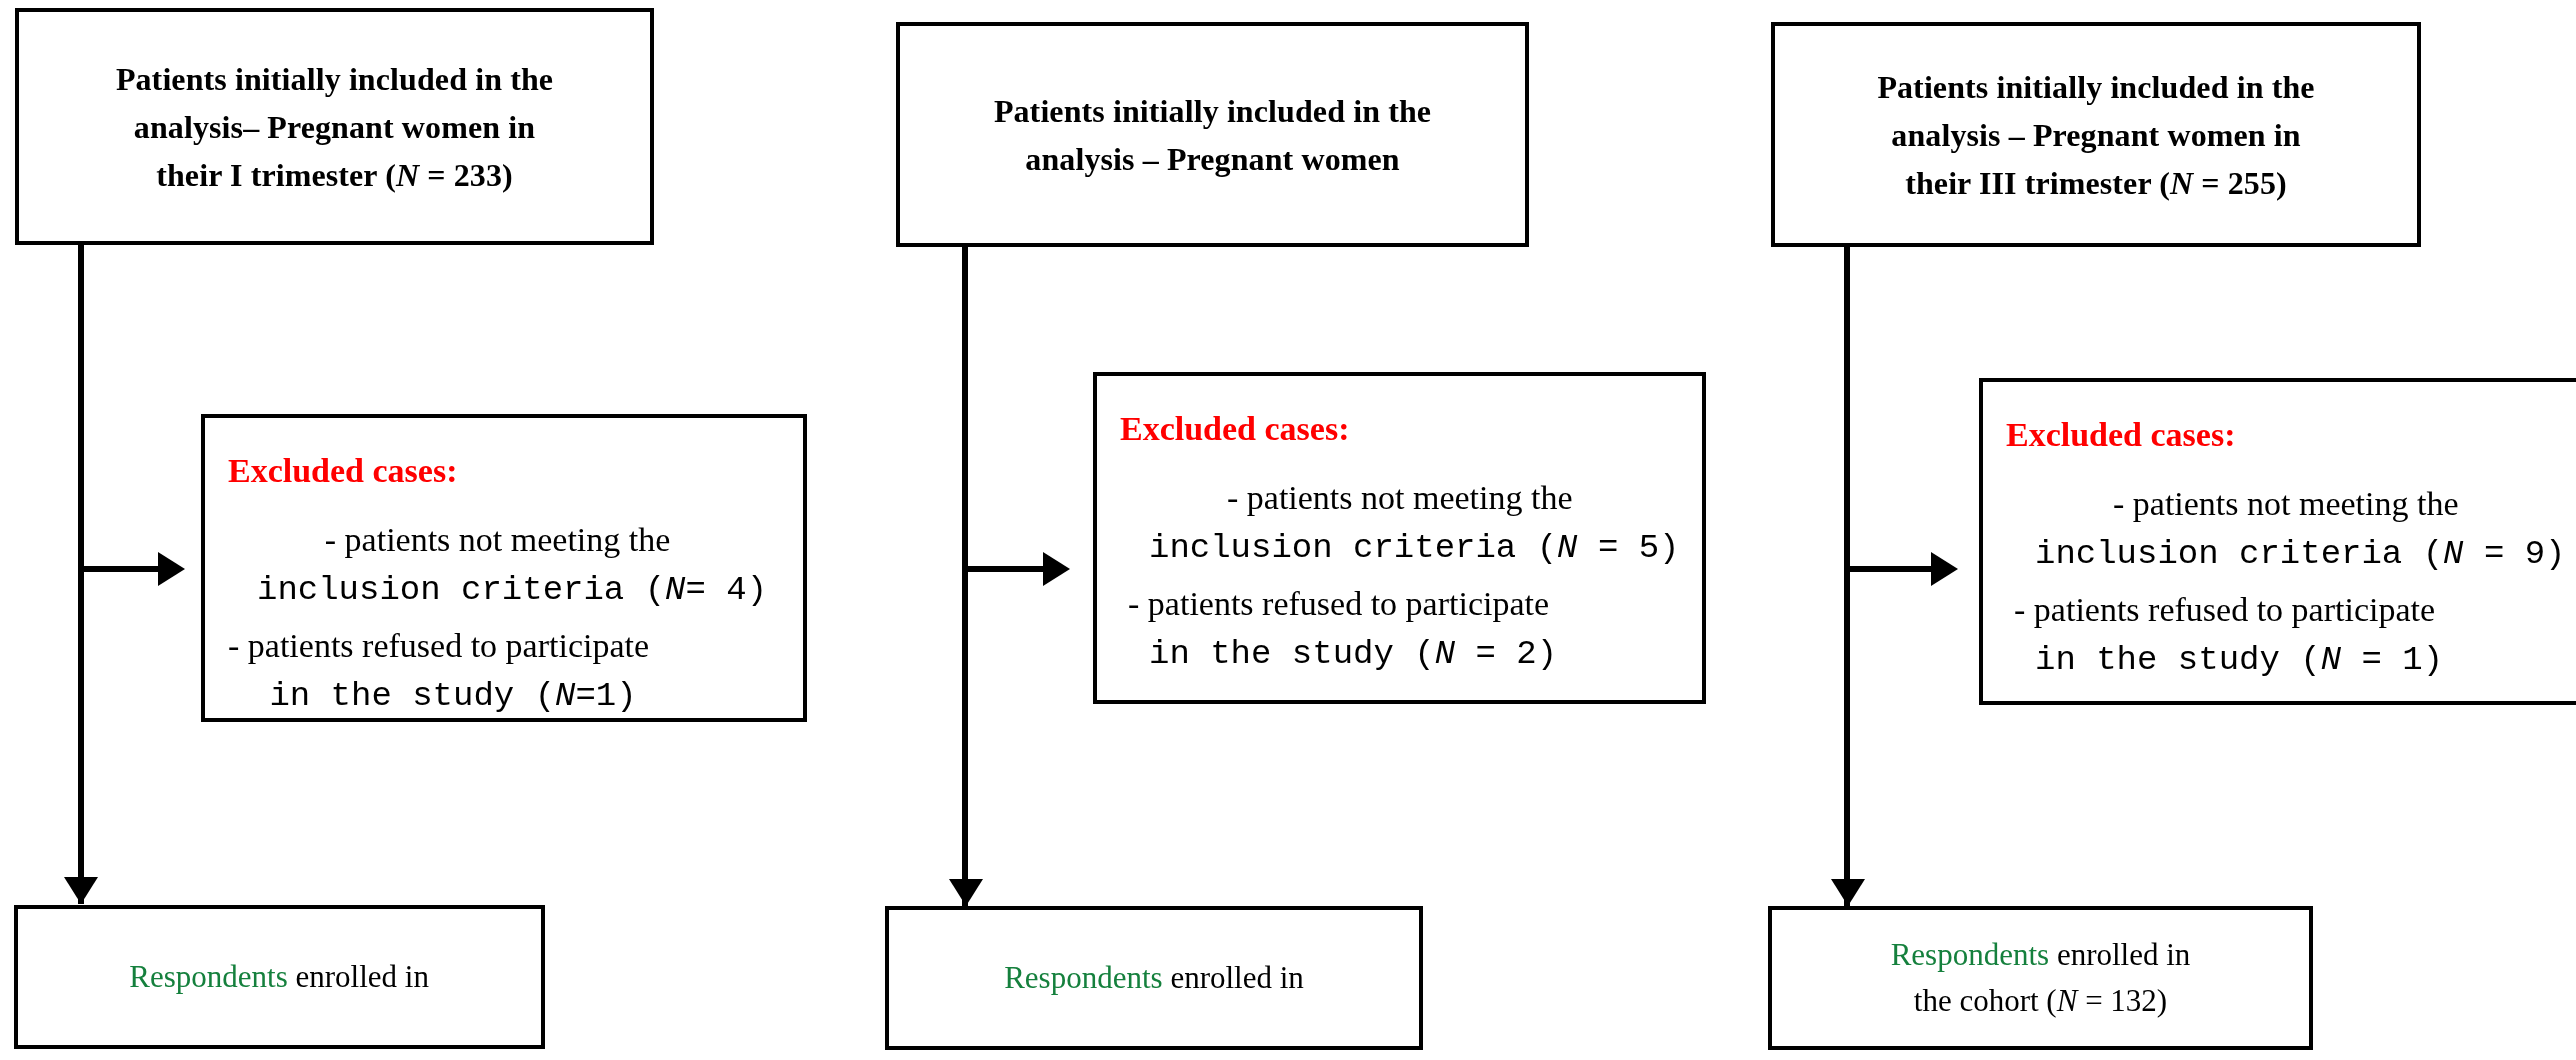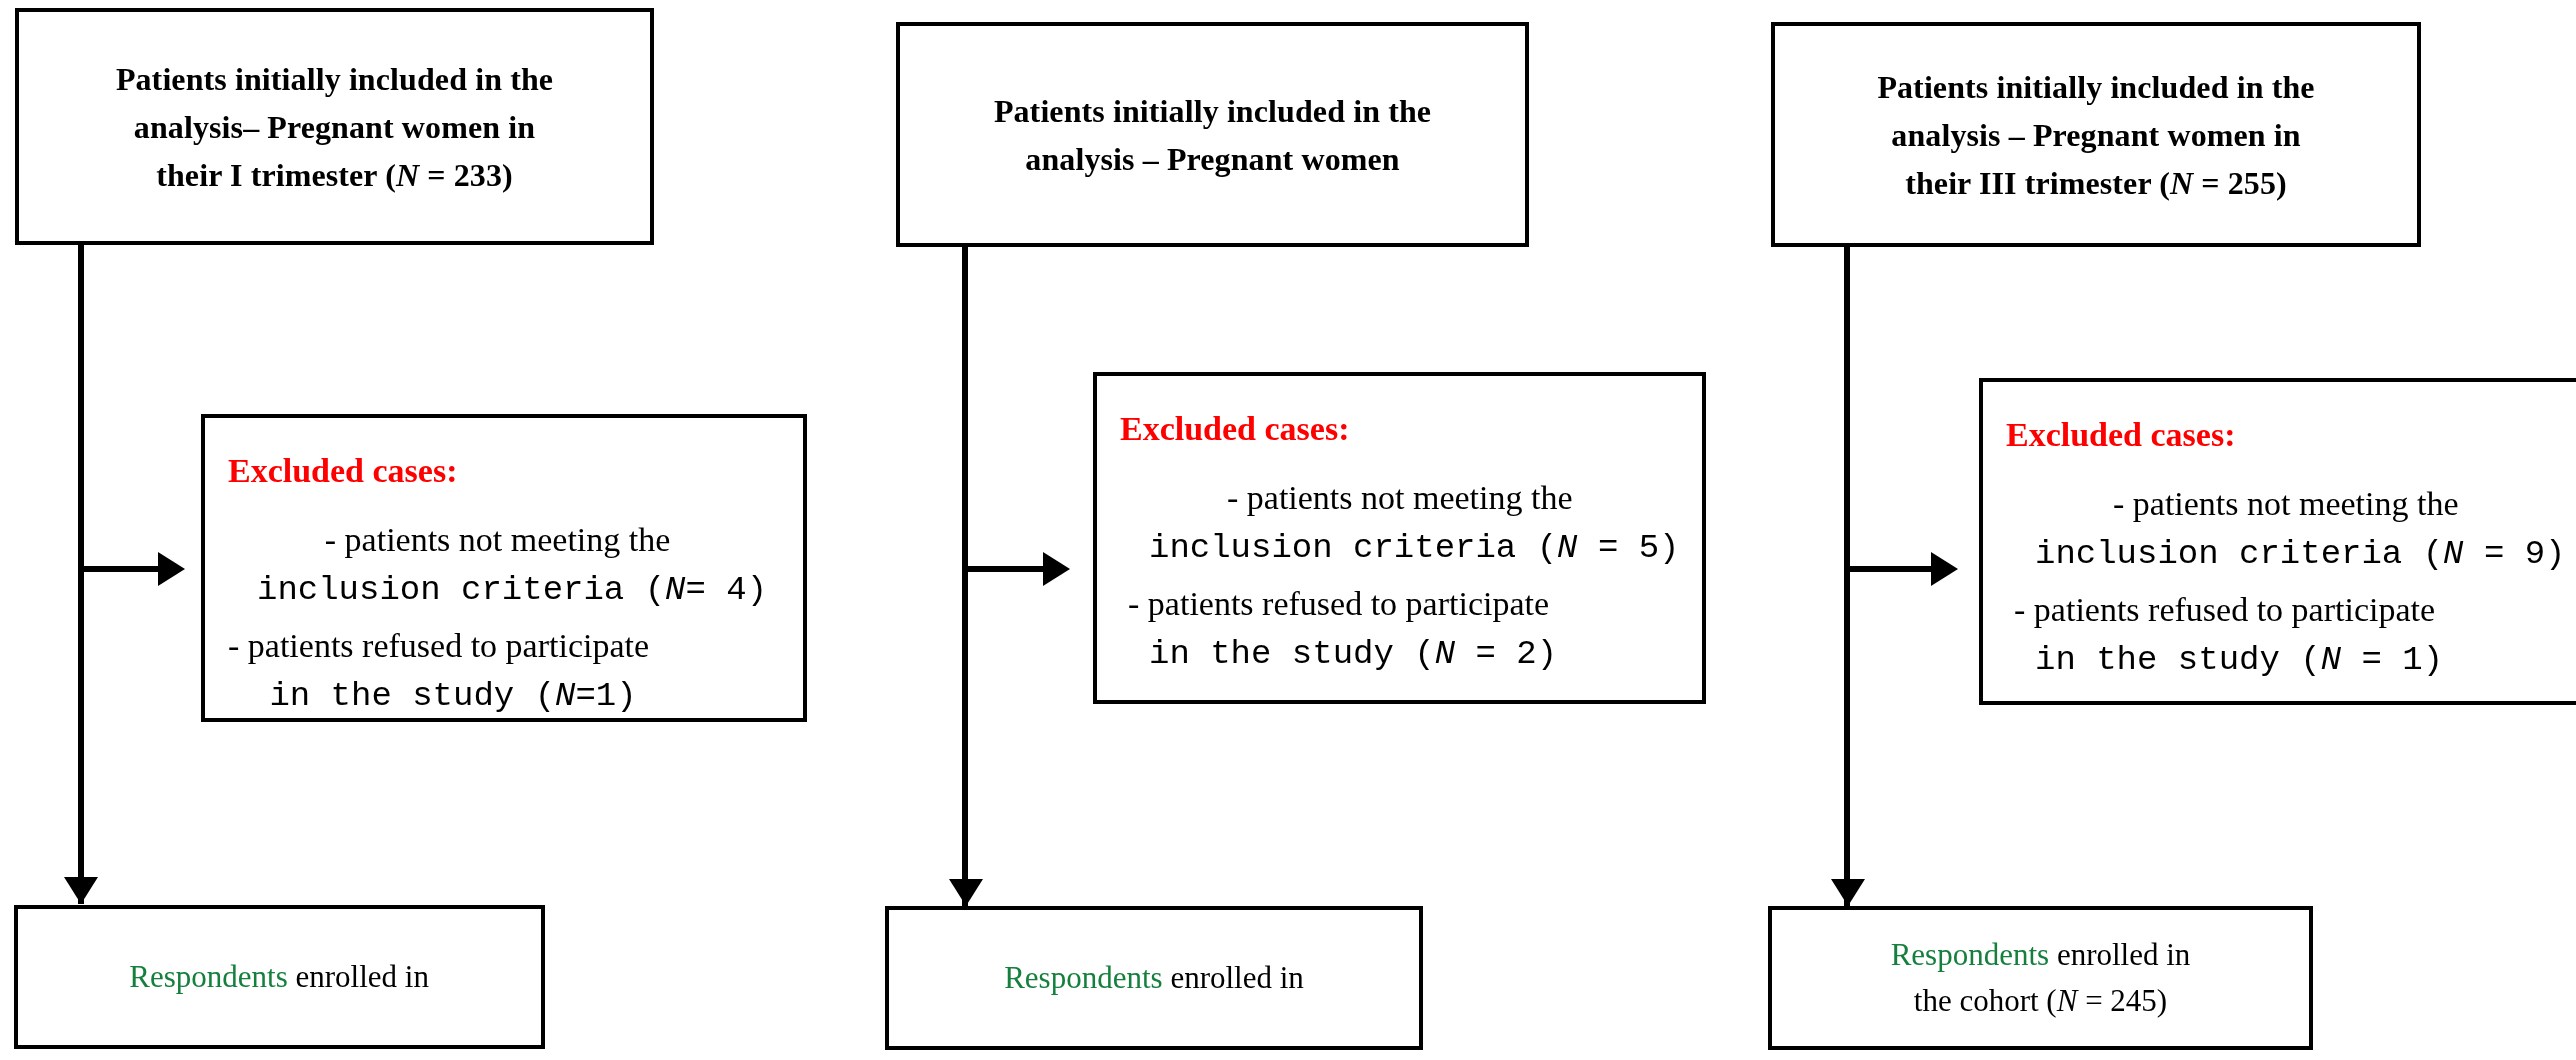--- a/index.html
+++ b/index.html
@@ -156,17 +156,17 @@
       <span class="b2"><span>inclusion criteria (</span><em class="it">N</em><span> = 9)</span></span>
     </span>
     <span class="bullet">
       <span class="b1">- patients refused to participate</span>
       <span class="b2"><span>in the study (</span><em class="it">N</em><span> = 1)</span></span>
     </span>
   </div>
 
   <div class="box box-bot" style="left:1768px;top:906px;width:545px;height:144px;">
     <span class="ln"><span class="red">Respondents</span><span> enrolled in</span></span>
-    <span class="ln"><span>the cohort (</span><em class="it">N</em><span> = 245)</span></span>
+    <span class="ln"><span>the cohort (</span><em class="it">N</em><span> = 132)</span></span>
   </div>
 
 </div>
 
 
 </body></html>

